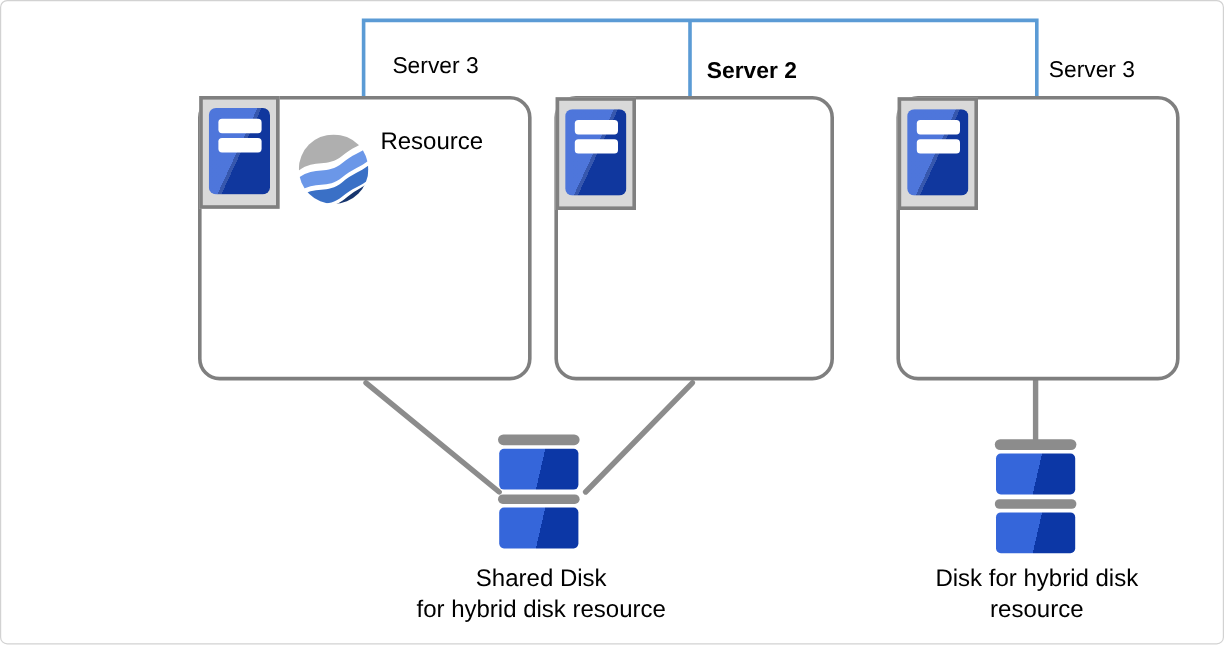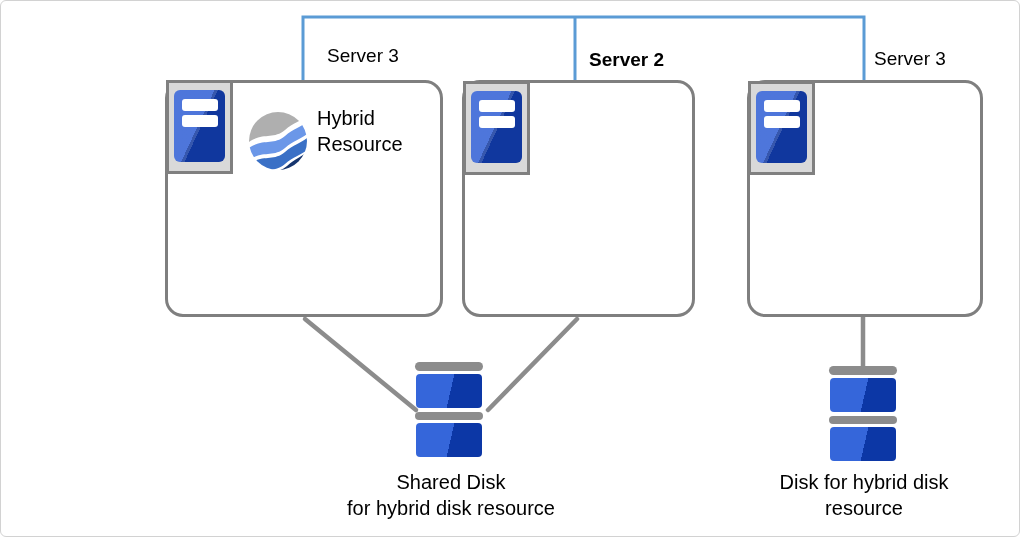--- a/index.html
+++ b/index.html
@@ -113,21 +113,20 @@
     <g clip-path="url(#logoClip)">
       <rect x="0" y="0" width="58" height="58" fill="#ffffff"></rect>
       <path d="M0,30 C14,20 24,28 36,18 C44,11 52,9 58,4 L58,0 L0,0 Z" fill="#afafaf"></path>
       <path d="M0,36 C14,26 24,34 36,24 C44,17 52,15 58,10 L58,22 C52,27 44,29 36,36 C24,46 14,38 0,48 Z" fill="#6b97e8"></path>
       <path d="M0,52 C14,42 24,50 36,40 C44,33 52,31 58,26 L58,38 C52,43 44,45 36,52 C24,62 14,54 0,64 Z" fill="#3a70c6"></path>
       <path d="M2,66 C16,56 26,64 38,54 C46,47 52,45 58,40 L58,58 L2,58 Z" fill="#16356e"></path>
     </g>
   </svg>
 
   <div class="hybrid-text">
-    <div>Hybrid</div>
     <div>Resource</div>
   </div>
 
   <div class="disk-icon disk-shared">
     <div class="pill p1"></div>
     <div class="body d1"></div>
     <div class="pill p2"></div>
     <div class="body d2"></div>
   </div>
 

